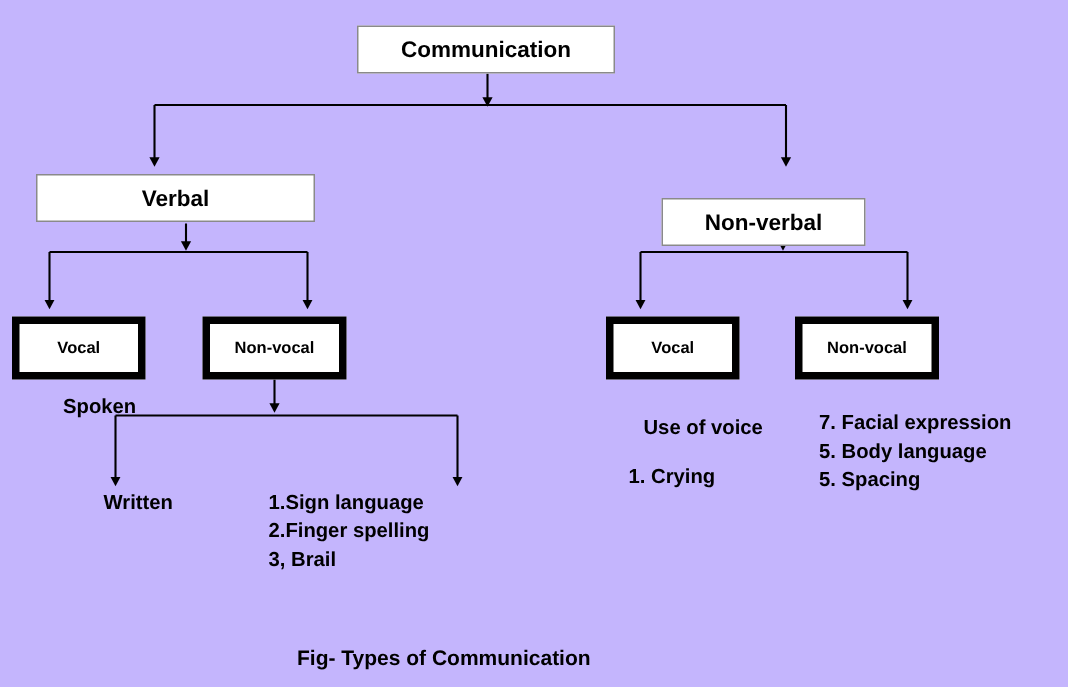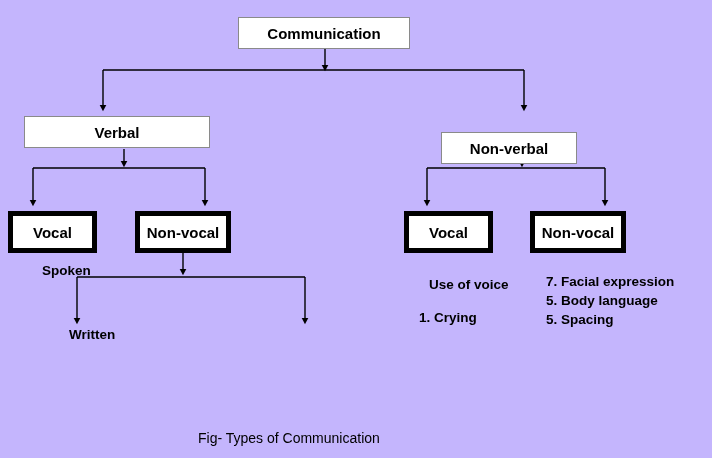--- a/index.html
+++ b/index.html
@@ -38,21 +38,21 @@
     color: #000000;
     font-weight: bold;
     white-space: nowrap;
   }
   .node.thin {
     border: 1px solid #8a8a8a;
     font-size: 15px;
   }
   .node.thick {
     border: 5px solid #000000;
-    font-size: 15px;
+    font-size: 11px;
   }
 
   
   .label {
     position: absolute;
     color: #000000;
     font-weight: bold;
     font-size: 13.5px;
     white-space: nowrap;
     line-height: 1.0;
@@ -64,21 +64,21 @@
     font-weight: bold;
     font-size: 13.5px;
     white-space: nowrap;
     line-height: 19px;
   }
   .list .li { display: block; }
 
   .caption {
     position: absolute;
     color: #000000;
-    font-weight: normal;
+    font-weight: bold;
     font-size: 14px;
     white-space: nowrap;
   }
 </style>
 </head>
 <body>
 
 <div id="canvas">
 
   <svg id="connectors" viewBox="0 0 712 458" xmlns="http://www.w3.org/2000/svg">
@@ -138,20 +138,25 @@
   </div>
 
   <div class="node thick" style="left:530px; top:211px; width:96px; height:42px;">
     <span>Non-vocal</span>
   </div>
 
   <div class="label" style="left:14px; top:264px;">Spoken</div>
 
   <div class="label" style="left:41px; top:328px;">Written</div>
 
+  <div class="list" style="left:179px; top:325px;">
+    <span class="li">1.Sign language</span>
+    <span class="li">2.Finger spelling</span>
+    <span class="li">3, Brail</span>
+  </div>
 
   <div class="label" style="left:401px; top:278px;">Use of voice</div>
 
   <div class="list" style="left:419px; top:288px;margin-top:20px;">
     <span class="li">1. Crying</span>
   </div>
 
   <div class="list" style="left:546px; top:272px;">
     <span class="li">7. Facial expression</span>
     <span class="li">5. Body language</span>

